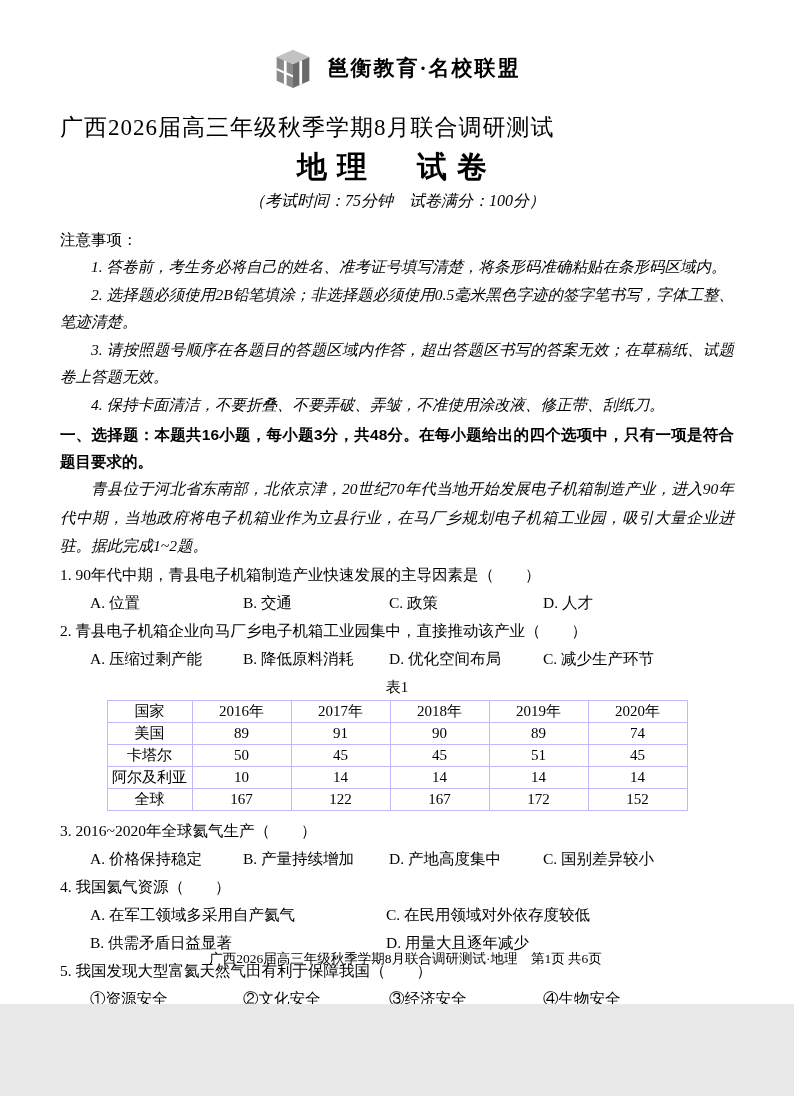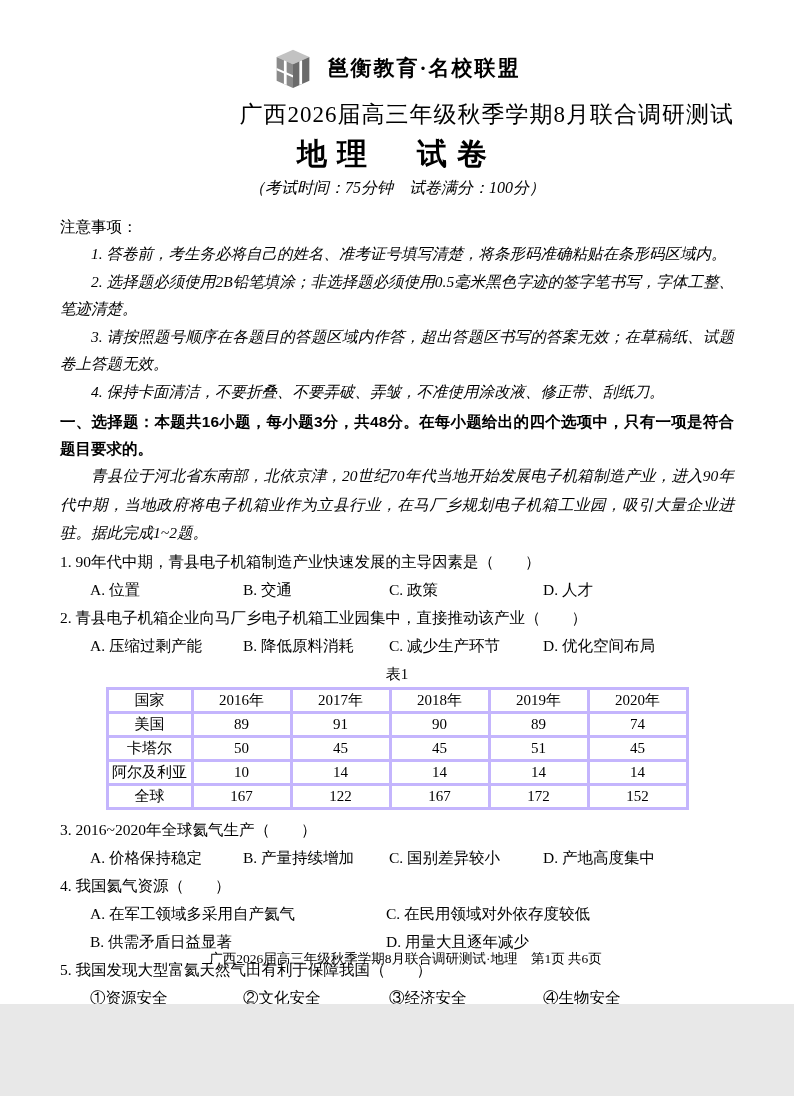--- a/index.html
+++ b/index.html
@@ -23,24 +23,24 @@
     justify-content: center;
     gap: 14px;
     height: 48px;
   }
   .org-name {
     font-size: 21px;
     font-weight: bold;
     letter-spacing: 2px;
   }
   .exam-title {
-    text-align: right;
+    text-align: left;
     font-size: 23px;
     letter-spacing: 1px;
-    margin-top: 7px;
+    margin-top: 20px;
   }
   .subject-title {
     text-align: center;
     font-family: "Liberation Sans", sans-serif;
     font-size: 30px;
     font-weight: bold;
     letter-spacing: 10px;
     margin-top: 4px;
   }
   .meta-line {
@@ -100,21 +100,21 @@
     line-height: 24px;
     margin-top: 2px;
   }
   table.data-table {
     border-collapse: collapse;
     table-layout: fixed;
     width: 580px;
     margin: 1px auto 6px auto;
   }
   table.data-table td {
-    border: 3px solid #c4b5fd;
+    border: 1px solid #c4b5fd;
     text-align: center;
     font-size: 15px;
     height: 21px;
     padding: 0;
     overflow: hidden;
     white-space: nowrap;
   }
 
   
   .page-footer {
@@ -166,22 +166,22 @@
       <span>C.  政策</span>
       <span>D.  人才</span>
     </div>
   </div>
 
   <div class="question">
     <div class="q-stem">2.  青县电子机箱企业向马厂乡电子机箱工业园集中，直接推动该产业（　　）</div>
     <div class="opts opts-4">
       <span>A.  压缩过剩产能</span>
       <span>B.  降低原料消耗</span>
+      <span>D.  优化空间布局</span>
       <span>C.  减少生产环节</span>
-      <span>D.  优化空间布局</span>
     </div>
   </div>
 
 
   <div class="table-caption">表1</div>
   <table class="data-table">
     <colgroup>
       <col style="width:85px">
         <col style="width:99px">
         <col style="width:99px">
@@ -231,22 +231,22 @@
         <td>152</td>
       </tr>
     </tbody>
   </table>
 
   <div class="question">
     <div class="q-stem">3.  2016~2020年全球氦气生产（　　）</div>
     <div class="opts opts-4">
       <span>A.  价格保持稳定</span>
       <span>B.  产量持续增加</span>
+      <span>D.  产地高度集中</span>
       <span>C.  国别差异较小</span>
-      <span>D.  产地高度集中</span>
     </div>
   </div>
 
   <div class="question">
     <div class="q-stem">4.  我国氦气资源（　　）</div>
     <div class="opts opts-2">
       <span>A.  在军工领域多采用自产氦气</span>
       <span>C.  在民用领域对外依存度较低</span>
       <span>B.  供需矛盾日益显著</span>
       <span>D.  用量大且逐年减少</span>

